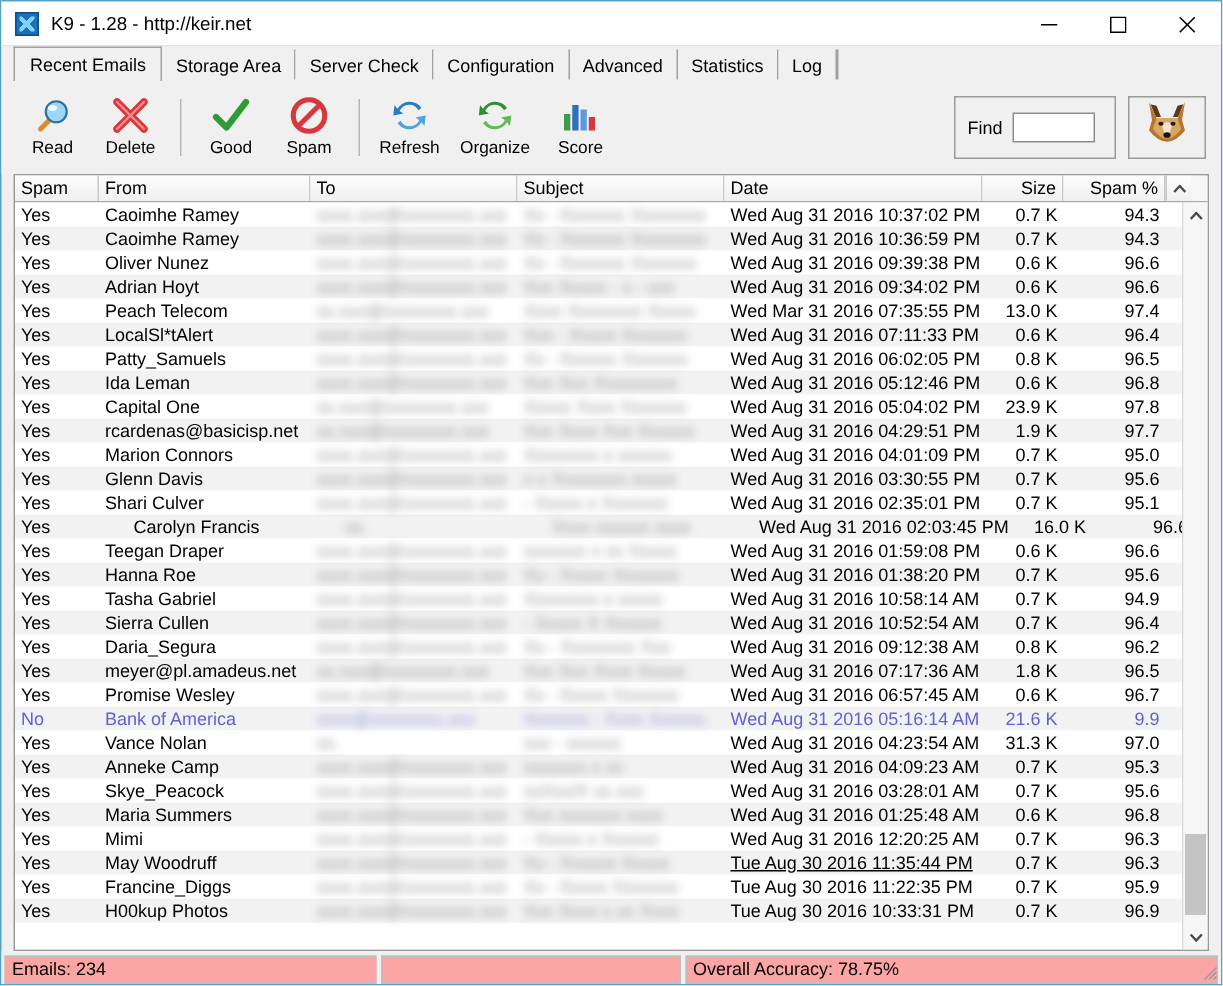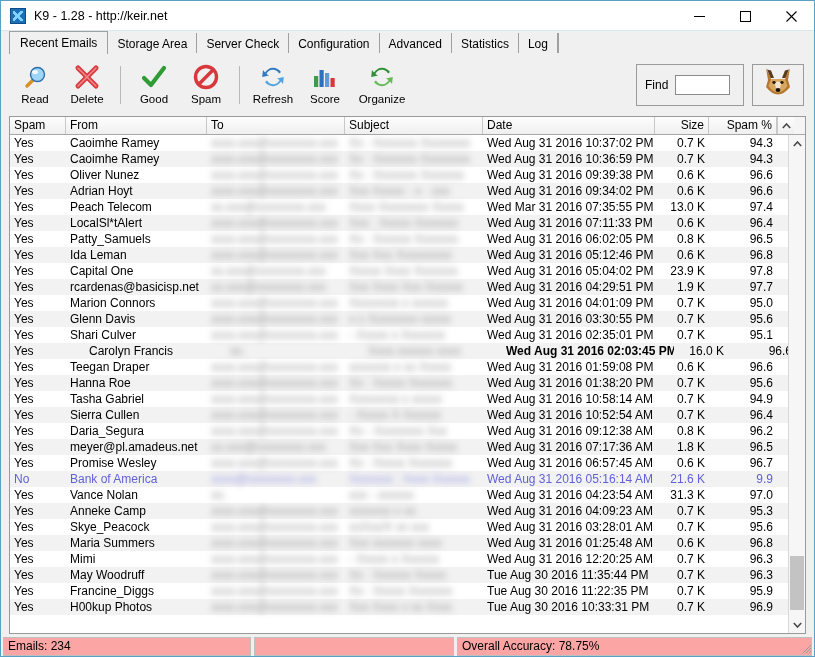--- a/index.html
+++ b/index.html
@@ -374,40 +374,40 @@
     <div class="tbtn">
       <span class="ic">
         <svg width="28" height="28" viewBox="0 0 28 28">
           <path d="M22 9 A9.5 9.5 0 0 0 6 9.5 L4 7 L3.2 14 L10 12.6 L7.4 11 A7 7 0 0 1 20 10.5 Z" fill="#2f79c4"></path>
           <path d="M6 19 A9.5 9.5 0 0 0 22 18.5 L24 21 L24.8 14 L18 15.4 L20.6 17 A7 7 0 0 1 8 17.5 Z" fill="#4ea3e0"></path>
         </svg>
       </span>
       <span class="lbl">Refresh</span>
     </div>
 
+    <div class="tbtn" style="width:62px">
+      <span class="ic">
+        <svg width="28" height="28" viewBox="0 0 28 28">
+          <path d="M22 9 A9.5 9.5 0 0 0 6 9.5 L4 7 L3.2 14 L10 12.6 L7.4 11 A7 7 0 0 1 20 10.5 Z" fill="#2f8f35"></path>
+          <path d="M6 19 A9.5 9.5 0 0 0 22 18.5 L24 21 L24.8 14 L18 15.4 L20.6 17 A7 7 0 0 1 8 17.5 Z" fill="#62bb55"></path>
+        </svg>
+      </span>
+      <span class="lbl">Organize</span>
+    </div>
+
     <div class="tbtn">
       <span class="ic">
         <svg width="28" height="28" viewBox="0 0 28 28">
           <rect x="3" y="13" width="4.2" height="11" fill="#3f9b4a"></rect>
           <rect x="8.5" y="7" width="4.2" height="17" fill="#2f6fc0"></rect>
           <rect x="14" y="10" width="4.2" height="14" fill="#5c9ad8"></rect>
           <rect x="19.5" y="15" width="4.2" height="9" fill="#d8383c"></rect>
         </svg>
       </span>
       <span class="lbl">Score</span>
-    </div>
-
-    <div class="tbtn" style="width:62px">
-      <span class="ic">
-        <svg width="28" height="28" viewBox="0 0 28 28">
-          <path d="M22 9 A9.5 9.5 0 0 0 6 9.5 L4 7 L3.2 14 L10 12.6 L7.4 11 A7 7 0 0 1 20 10.5 Z" fill="#2f8f35"></path>
-          <path d="M6 19 A9.5 9.5 0 0 0 22 18.5 L24 21 L24.8 14 L18 15.4 L20.6 17 A7 7 0 0 1 8 17.5 Z" fill="#62bb55"></path>
-        </svg>
-      </span>
-      <span class="lbl">Organize</span>
     </div>
 
     <div id="find-box">
       <span class="flbl">Find</span>
       <input id="find-input" type="text" value="" style="">
     </div>
 
     <div id="fox-box">
       <span>
         <svg width="32" height="34" viewBox="0 0 32 34">
@@ -556,21 +556,21 @@
             <div class="cell blur" style="width: 138px; flex: 0 0 138px;">- Xxxxx x Xxxxxxx</div>
             <div class="cell" style="width: 172px; flex: 0 0 172px;">Wed Aug 31 2016  02:35:01 PM</div>
             <div class="cell right" style="width: 54px; flex: 0 0 54px;">0.7 K</div>
             <div class="cell right" style="width: 68px; flex: 0 0 68px;">95.1</div>
           </div>
           <div class="row odd">
             <div class="cell" style="width: 56px; flex: 0 0 56px;">Yes</div>
             <div class="cell" style="width: 141px; flex: 0 0 141px; margin-left: 19px;">Carolyn Francis</div>
             <div class="cell blur" style="width: 138px; flex: 0 0 138px;">xx.</div>
             <div class="cell blur" style="width: 138px; flex: 0 0 138px;">Xxxx xxxxxx xxxx</div>
-            <div class="cell" style="width: 172px; flex: 0 0 172px; font-weight: bold;">Wed Aug 31 2016  02:03:45 PM</div>
+            <div class="cell" style="width: 172px; flex: 0 0 172px;">Wed Aug 31 2016  02:03:45 PM</div>
             <div class="cell right" style="width: 54px; flex: 0 0 54px;">16.0 K</div>
             <div class="cell right" style="width: 68px; flex: 0 0 68px;">96.6</div>
           </div>
           <div class="row even">
             <div class="cell" style="width: 56px; flex: 0 0 56px;">Yes</div>
             <div class="cell" style="width: 141px; flex: 0 0 141px;">Teegan Draper</div>
             <div class="cell blur" style="width: 138px; flex: 0 0 138px;">xxxx.xxx@xxxxxxxx.xxx</div>
             <div class="cell blur" style="width: 138px; flex: 0 0 138px;">xxxxxxx x xx Xxxxx</div>
             <div class="cell" style="width: 172px; flex: 0 0 172px;">Wed Aug 31 2016  01:59:08 PM</div>
             <div class="cell right" style="width: 54px; flex: 0 0 54px;">0.6 K</div>
@@ -682,21 +682,21 @@
             <div class="cell blur" style="width: 138px; flex: 0 0 138px;">- Xxxxx x Xxxxxx</div>
             <div class="cell" style="width: 172px; flex: 0 0 172px;">Wed Aug 31 2016  12:20:25 AM</div>
             <div class="cell right" style="width: 54px; flex: 0 0 54px;">0.7 K</div>
             <div class="cell right" style="width: 68px; flex: 0 0 68px;">96.3</div>
           </div>
           <div class="row odd">
             <div class="cell" style="width: 56px; flex: 0 0 56px;">Yes</div>
             <div class="cell" style="width: 141px; flex: 0 0 141px;">May Woodruff</div>
             <div class="cell blur" style="width: 138px; flex: 0 0 138px;">xxxx.xxx@xxxxxxxx.xxx</div>
             <div class="cell blur" style="width: 138px; flex: 0 0 138px;">Xx : Xxxxxx Xxxxx</div>
-            <div class="cell" style="width: 172px; flex: 0 0 172px;">Tue Aug 30 2016  11:35:44 PM</div>
+            <div class="cell" style="width: 172px; flex: 0 0 172px; text-decoration: underline;">Tue Aug 30 2016  11:35:44 PM</div>
             <div class="cell right" style="width: 54px; flex: 0 0 54px;">0.7 K</div>
             <div class="cell right" style="width: 68px; flex: 0 0 68px;">96.3</div>
           </div>
           <div class="row even">
             <div class="cell" style="width: 56px; flex: 0 0 56px;">Yes</div>
             <div class="cell" style="width: 141px; flex: 0 0 141px;">Francine_Diggs</div>
             <div class="cell blur" style="width: 138px; flex: 0 0 138px;">xxxx.xxx@xxxxxxxx.xxx</div>
             <div class="cell blur" style="width: 138px; flex: 0 0 138px;">Xx : Xxxxx Xxxxxxx</div>
             <div class="cell" style="width: 172px; flex: 0 0 172px;">Tue Aug 30 2016  11:22:35 PM</div>
             <div class="cell right" style="width: 54px; flex: 0 0 54px;">0.7 K</div>

